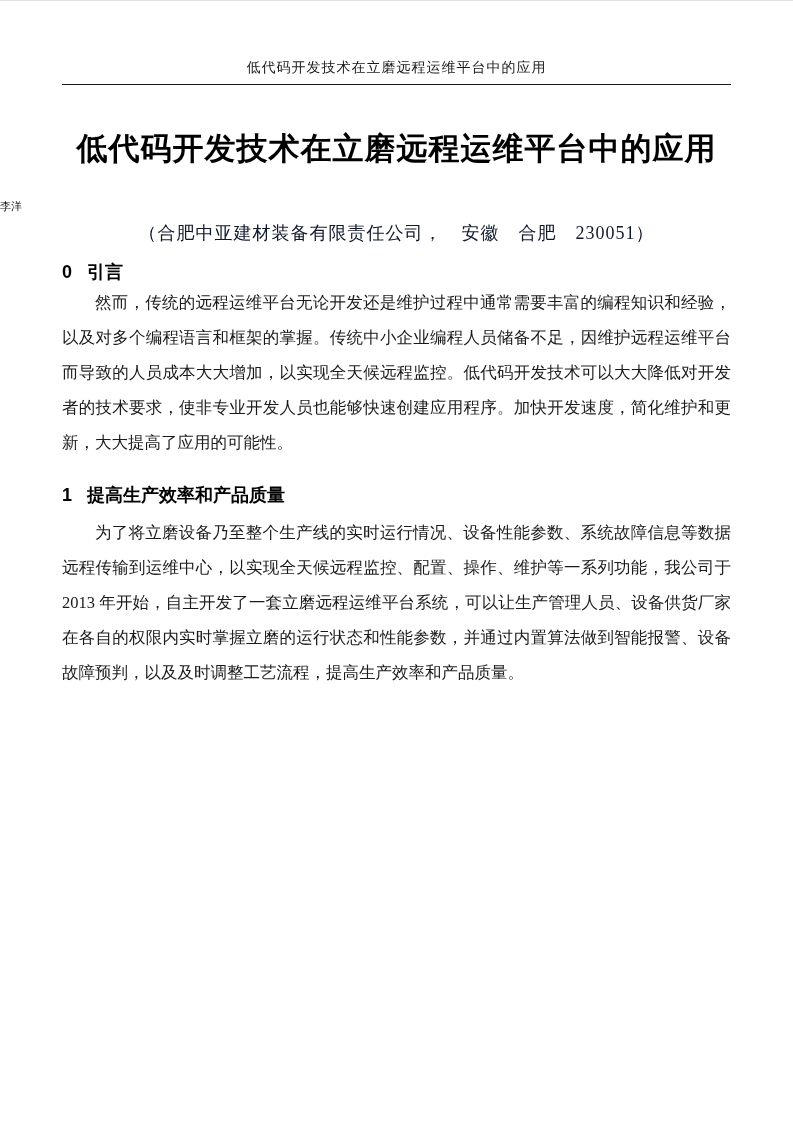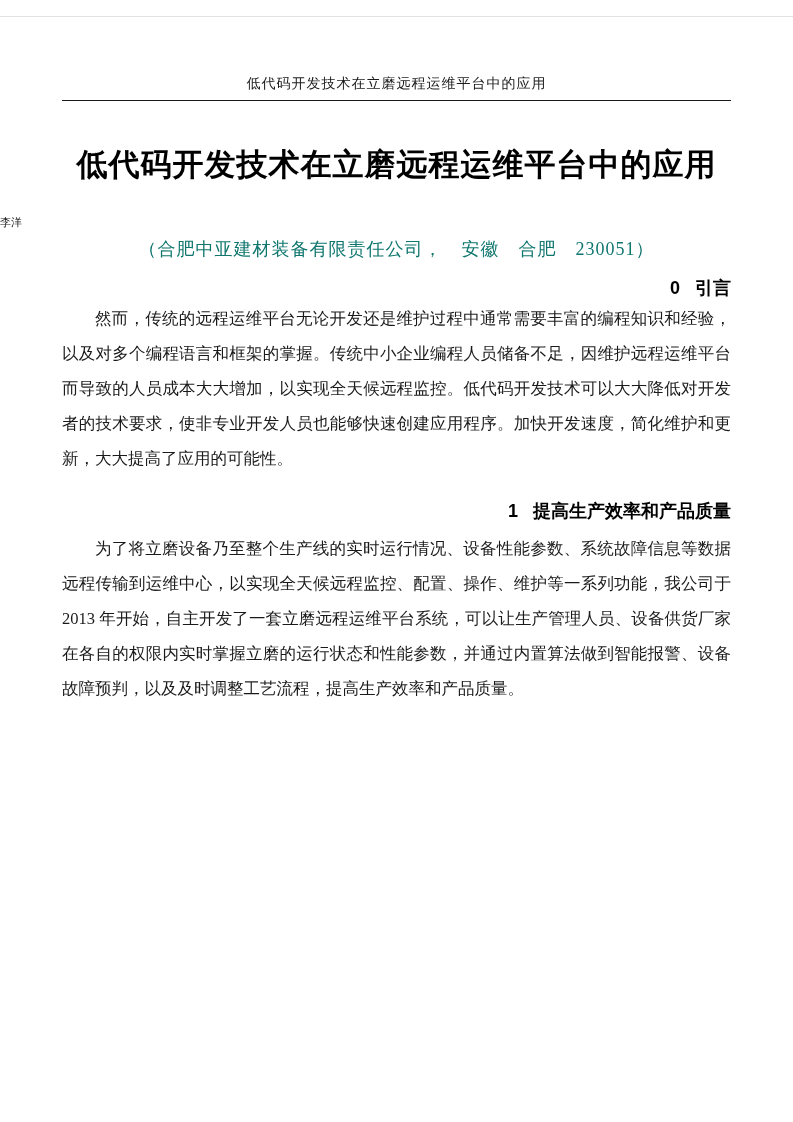--- a/index.html
+++ b/index.html
@@ -1,20 +1,20 @@
 <!DOCTYPE html>
 <html><head>
   <meta charset="utf-8">
   <style>
     html, body { margin: 0; padding: 0; background: #ffffff; }
     .page {
       position: relative;
       width: 793px;
       height: 818px;
-      margin: 16px auto;
+      margin: 0 auto;
       background: #ffffff;
       color: #111111;
       font-family: "Liberation Serif", "DejaVu Serif", serif;
       box-sizing: border-box;
       border-top: 1px solid #e2e2e2;
       overflow: hidden;
     }
     .running-header {
       margin: 0 62px;
       padding-top: 57px;
@@ -46,30 +46,29 @@
       font-size: 11px;
       line-height: 22px;
       color: #1a1a1a;
     }
     .affiliation-line {
       margin-top: 4px;
       text-align: center;
       font-size: 18px;
       line-height: 25px;
       letter-spacing: 1px;
-      color: #0f766e;
+      color: #0f172a;
     }
     .section-heading {
       margin: 13px 62px 0;
       font-family: "Liberation Sans", "DejaVu Sans", sans-serif;
       font-size: 18px;
       font-weight: 700;
       line-height: 26px;
       color: #000000;
-      text-align: right;
     }
     .section-heading .sec-num { margin-right: 15px; }
     .section-heading.second { margin-top: 22px; }
     .body-paragraph {
       margin: 0 62px;
       font-size: 16.5px;
       line-height: 35px;
       text-align: justify;
       text-indent: 33px;
       color: #1a1a1a;

